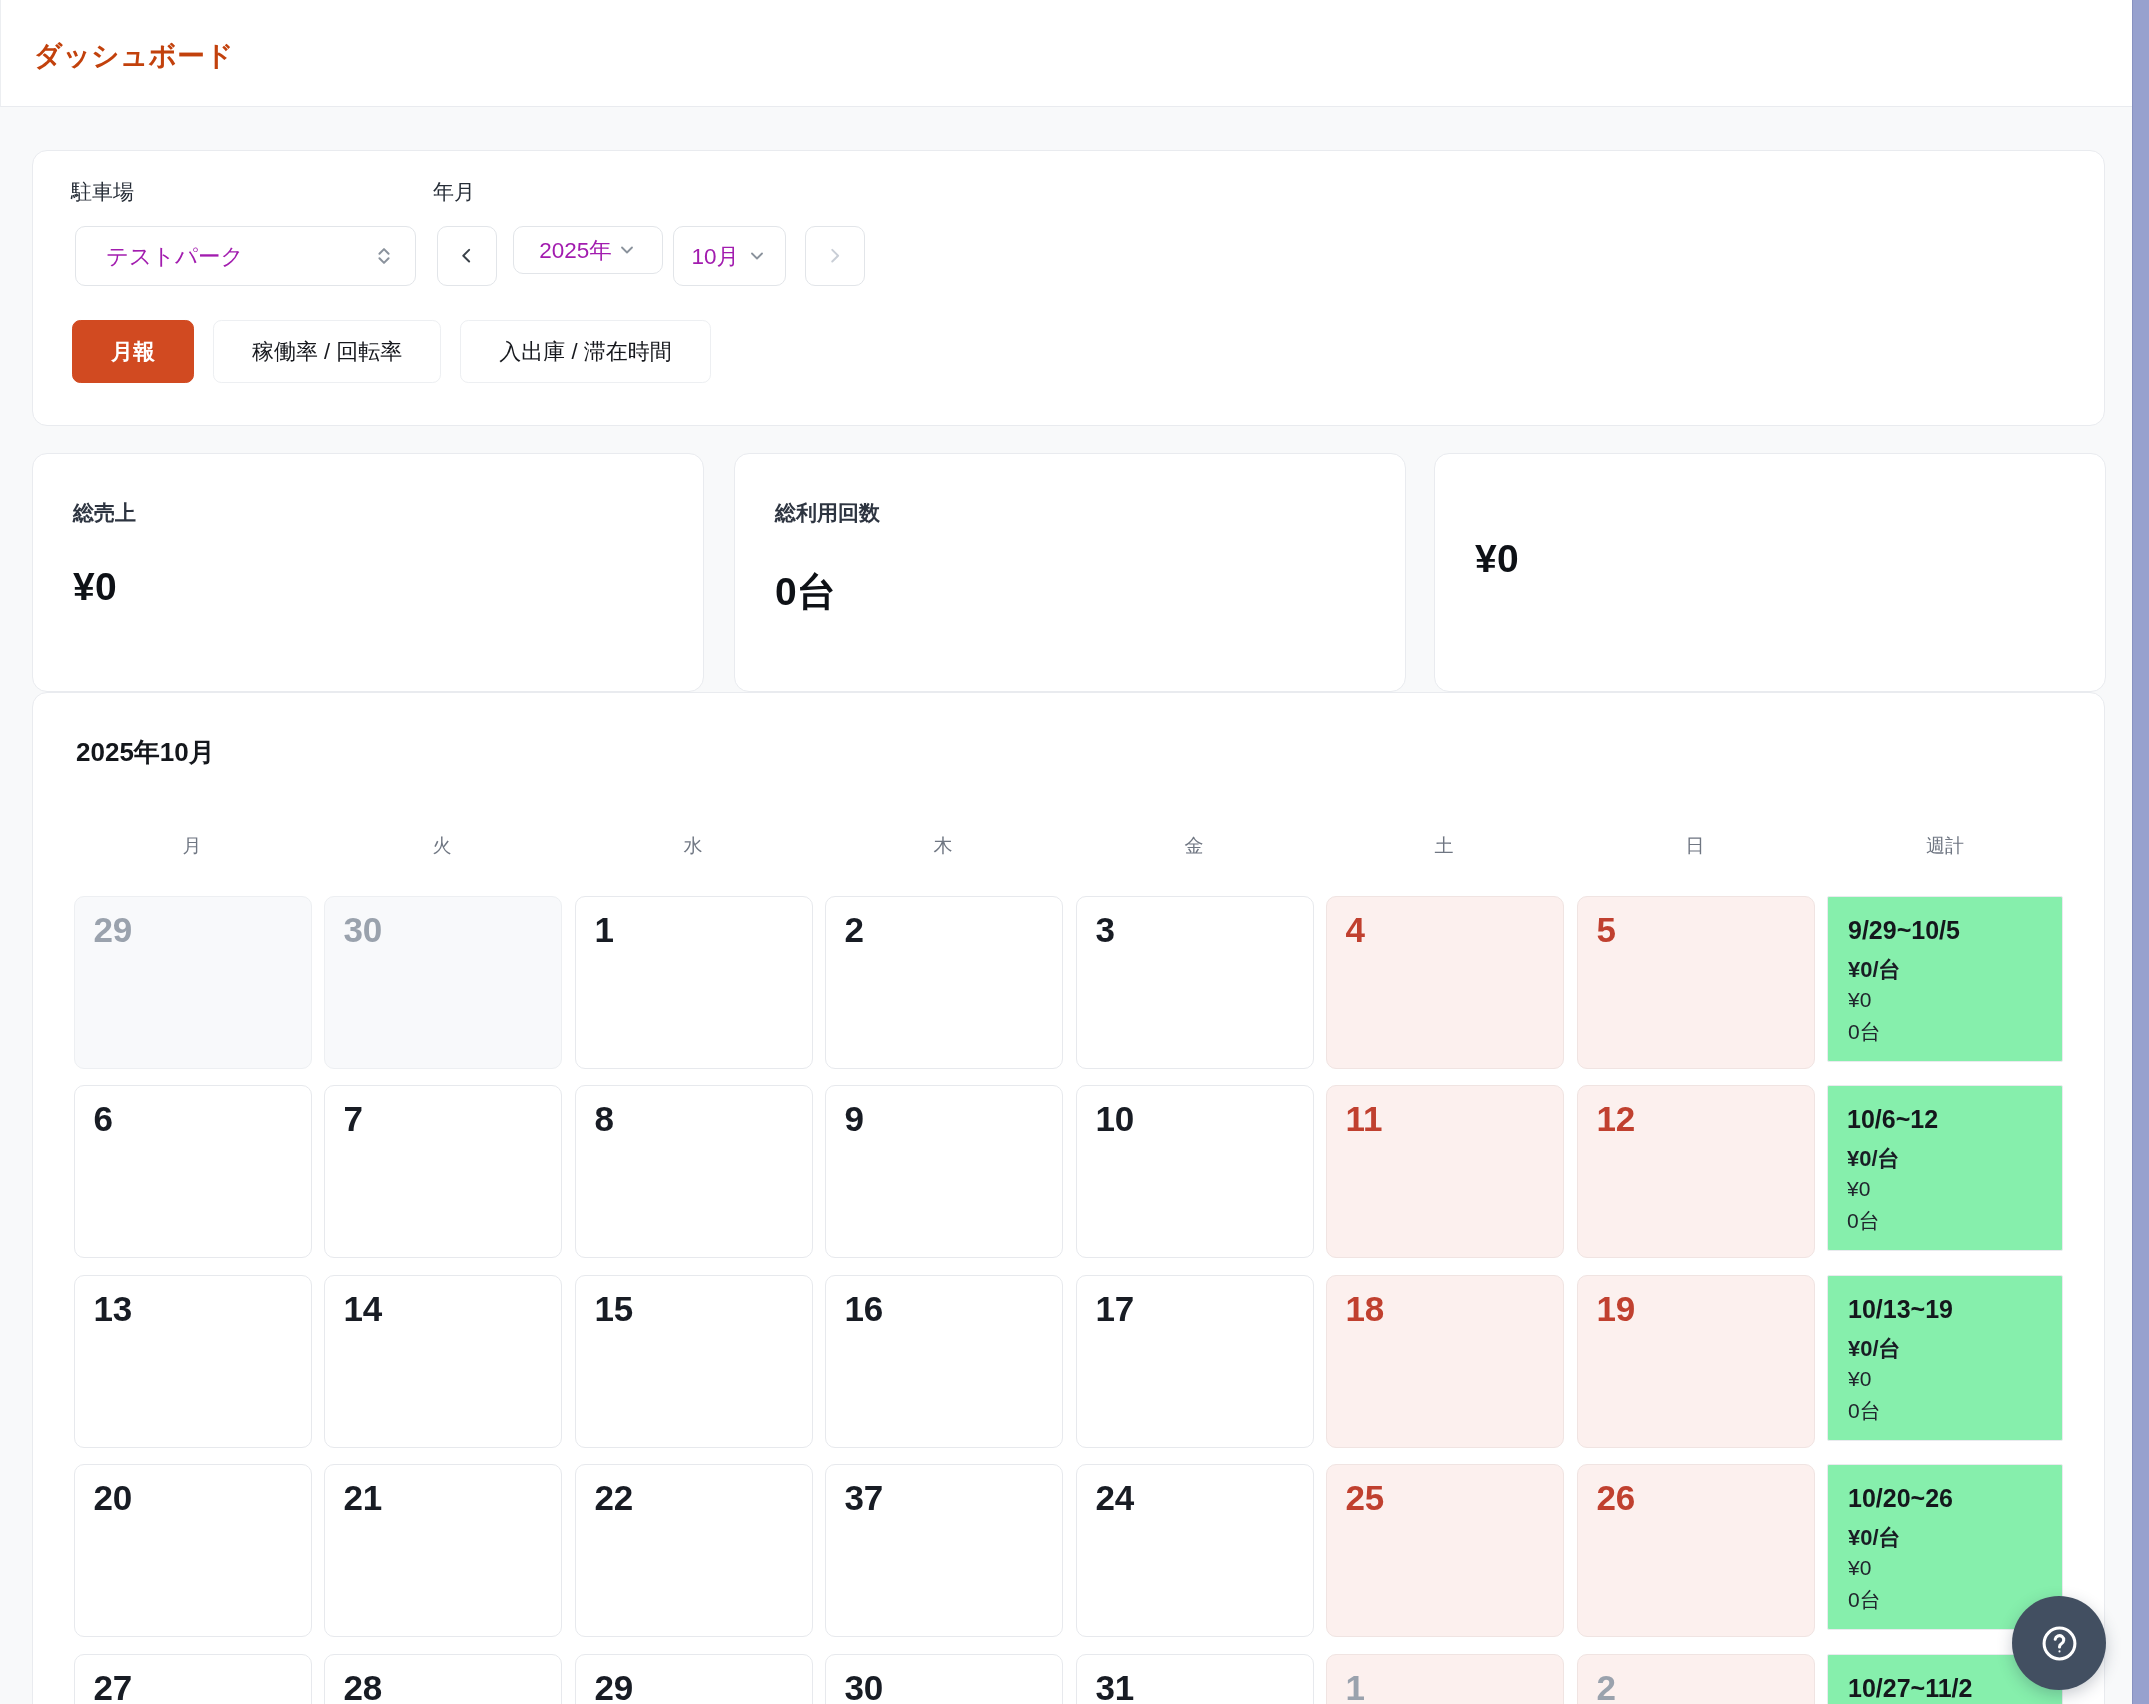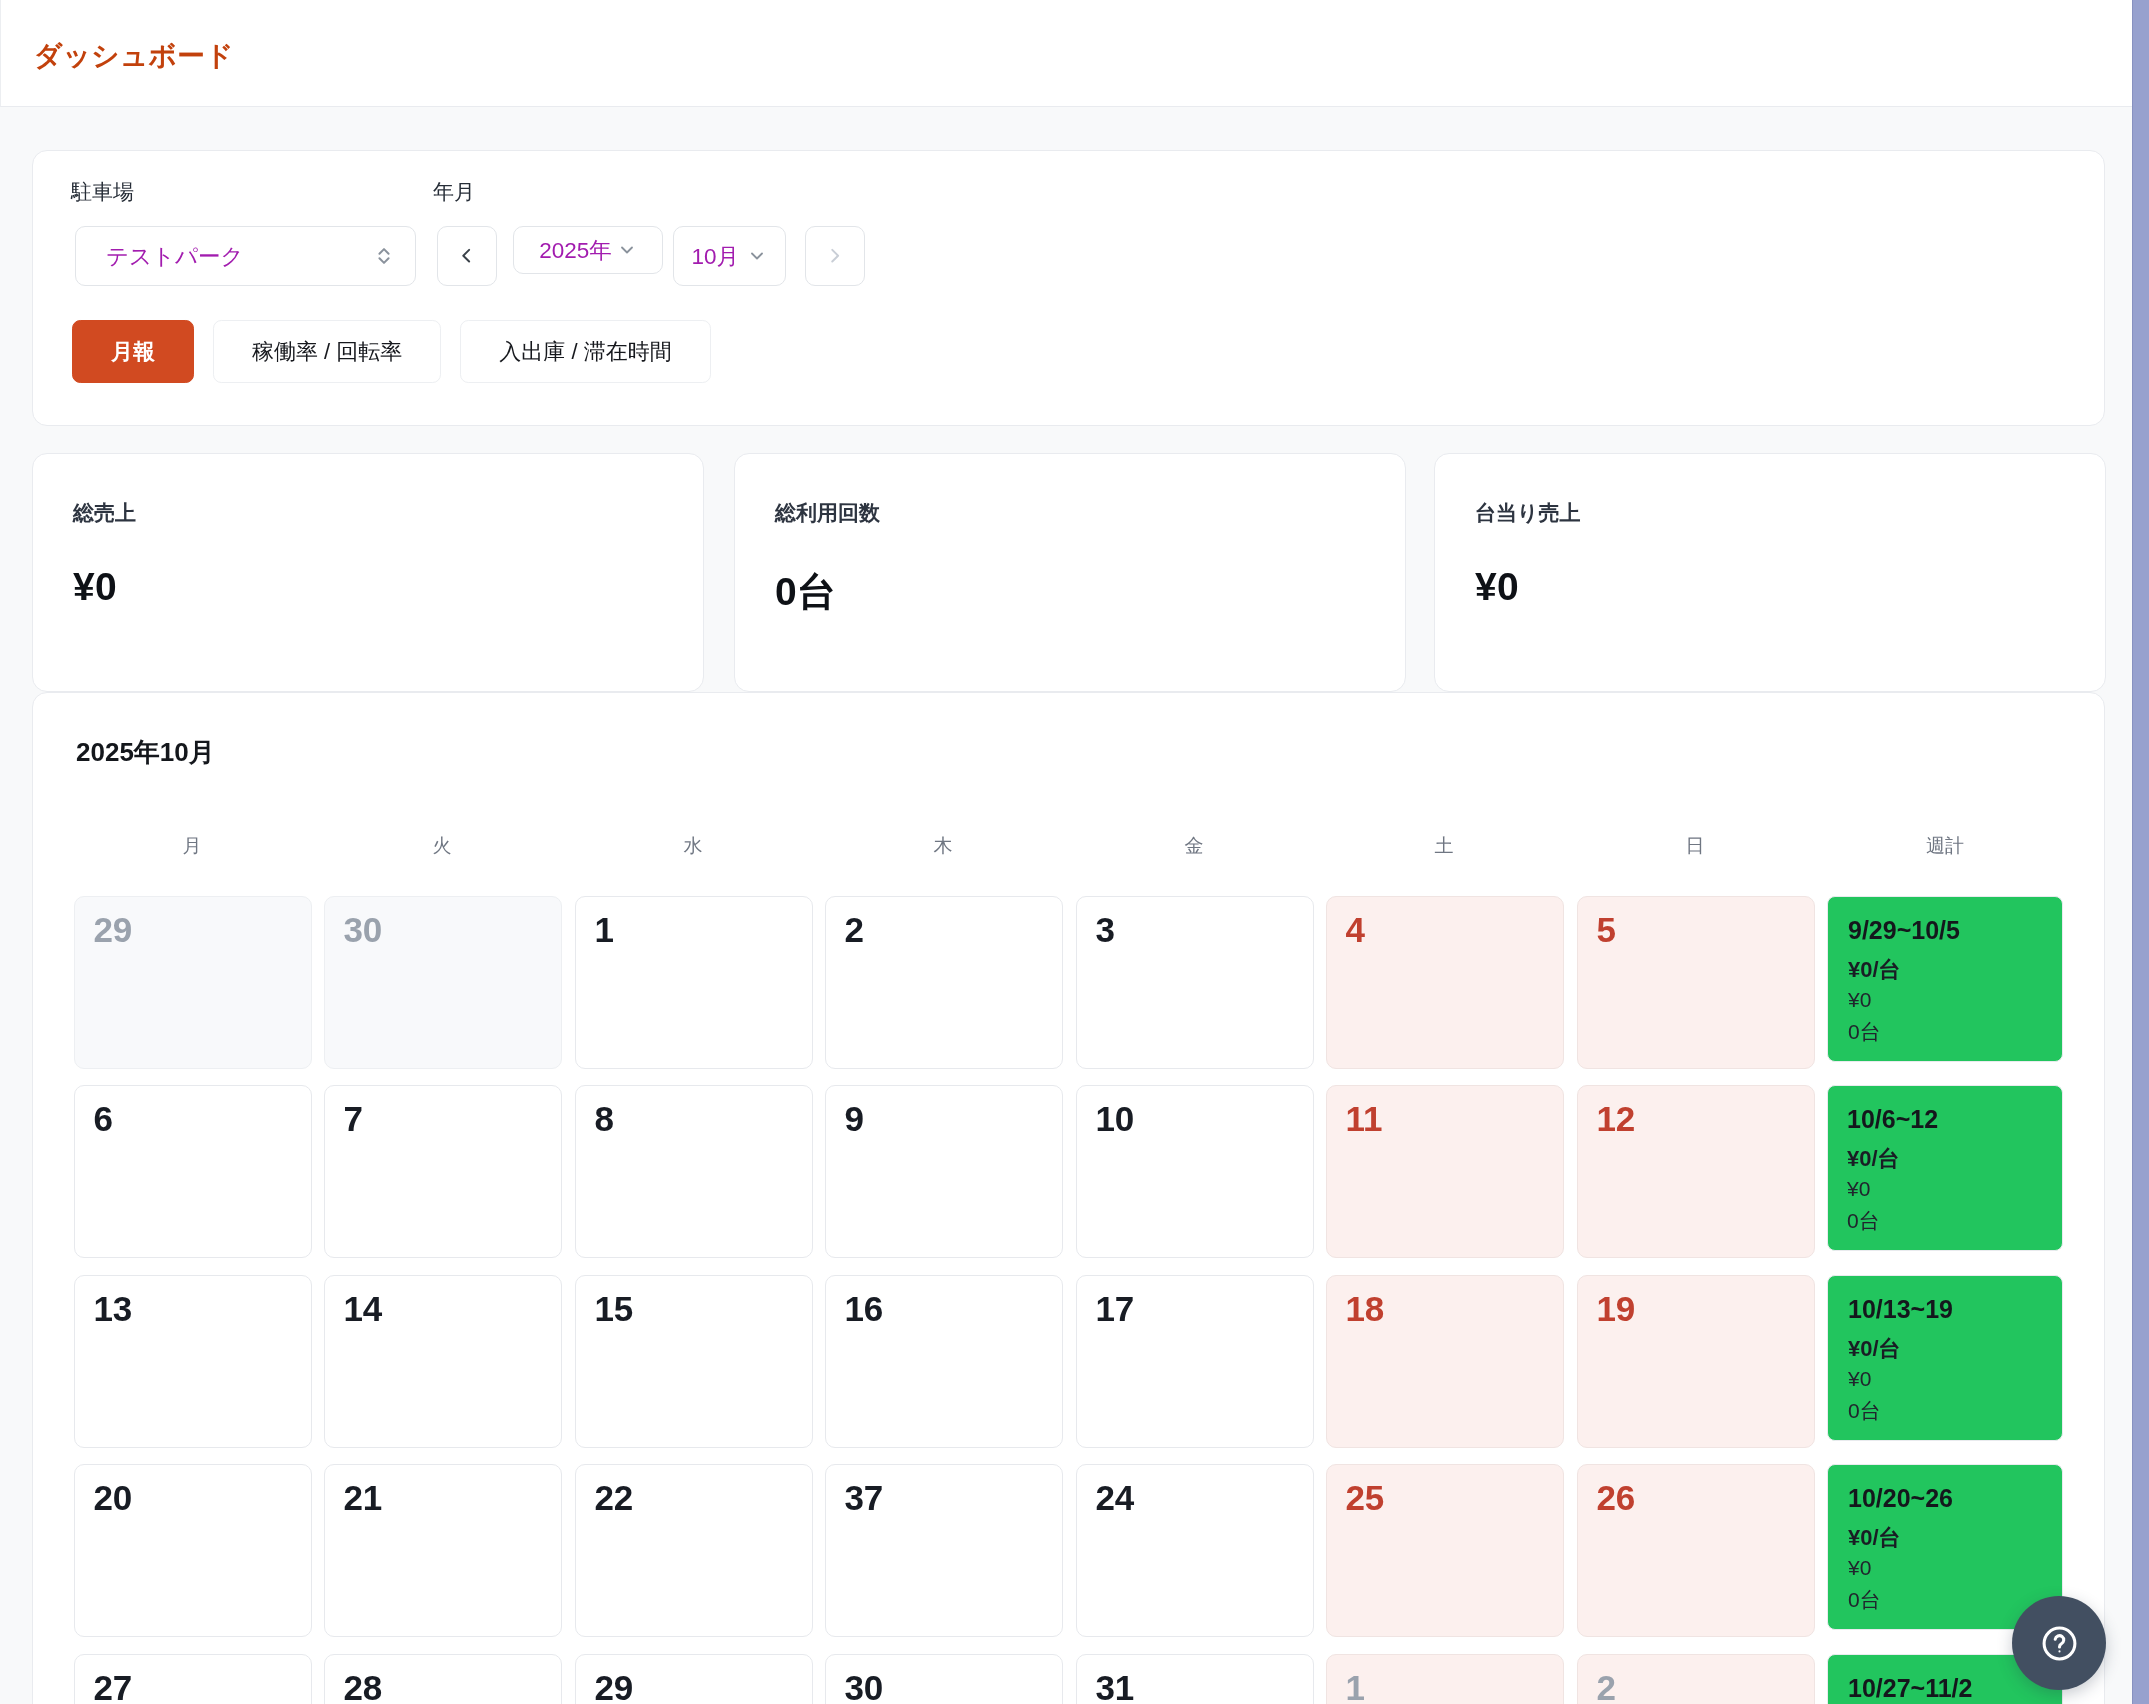--- a/index.html
+++ b/index.html
@@ -40,21 +40,21 @@
   #calendar-card{left:32px;top:692px;width:2073px;height:1186px;}
   #calendar-title{left:43px;top:42px;font-size:26px;font-weight:700;color:#14171c;}
   .wd{position:absolute;top:140px;width:236px;text-align:center;font-size:19px;color:#6f7682;font-weight:500;}
   .day-cell{position:absolute;width:236px;height:171px;background:#fff;border:0.8px solid #e7e9ed;border-radius:10px;}
   .day-cell .num{position:absolute;left:18.4px;top:15px;font-size:35px;font-weight:600;color:#181c24;line-height:1;}
   .day-cell.other{background:#f8f9fb;border-color:#edeff2;}
   .day-cell.other .num{color:#9aa2ad;}
   .day-cell.weekend{background:#fcf0ee;border-color:#f0e4e2;}
   .day-cell.weekend .num{color:#c0402f;}
   .day-cell.weekend.other .num{color:#9aa2ad;}
-  .sum-cell{position:absolute;width:236px;height:166px;background:#22c55e;border:0.8px solid #e9ebee;border-radius:8px;padding:16.7px 20px;box-sizing:border-box;}
+  .sum-cell{position:absolute;width:236px;height:166px;background:#86efac;border:0.8px solid #e9ebee;border-radius:2px;padding:16.7px 20px;box-sizing:border-box;}
   .sum-range{font-size:25px;font-weight:700;color:#14171c;line-height:32px;}
   .sum-unit{margin-top:10px;font-size:22px;font-weight:700;color:#191d24;line-height:28px;}
   .sum-line{font-size:21px;font-weight:400;color:#20252d;line-height:32px;}
   
   #help-button{left:2012px;top:1596px;width:94px;height:94px;border-radius:50%;background:#424f61;
     display:flex;align-items:center;justify-content:center;cursor:pointer;box-shadow:0 5px 15px rgba(40,50,70,.25);}
   
   #scrollbar{right:0;top:0;width:16.7px;height:1705px;background:#97a1ce;border-left:0.8px solid #8791c0;cursor:pointer;}
 </style>
 </head>
@@ -122,21 +122,20 @@
 <div id="stats-row">
     <div class="abs card stat-card" style="left: 32px;">
       <div class="stat-label">総売上</div>
       <div class="stat-value">¥0</div>
     </div>
     <div class="abs card stat-card" style="left: 734px;">
       <div class="stat-label">総利用回数</div>
       <div class="stat-value">0台</div>
     </div>
     <div class="abs card stat-card" style="left: 1434px;">
-      <div class="stat-label">台当り売上</div>
       <div class="stat-value">¥0</div>
     </div>
   </div>
 
 <div class="abs card" id="calendar-card">
   <div class="abs" id="calendar-title">2025年10月</div>
   <div id="weekday-row">
       <div class="wd" style="left: 41px;">月</div>
       <div class="wd" style="left: 291px;">火</div>
       <div class="wd" style="left: 542px;">水</div>

